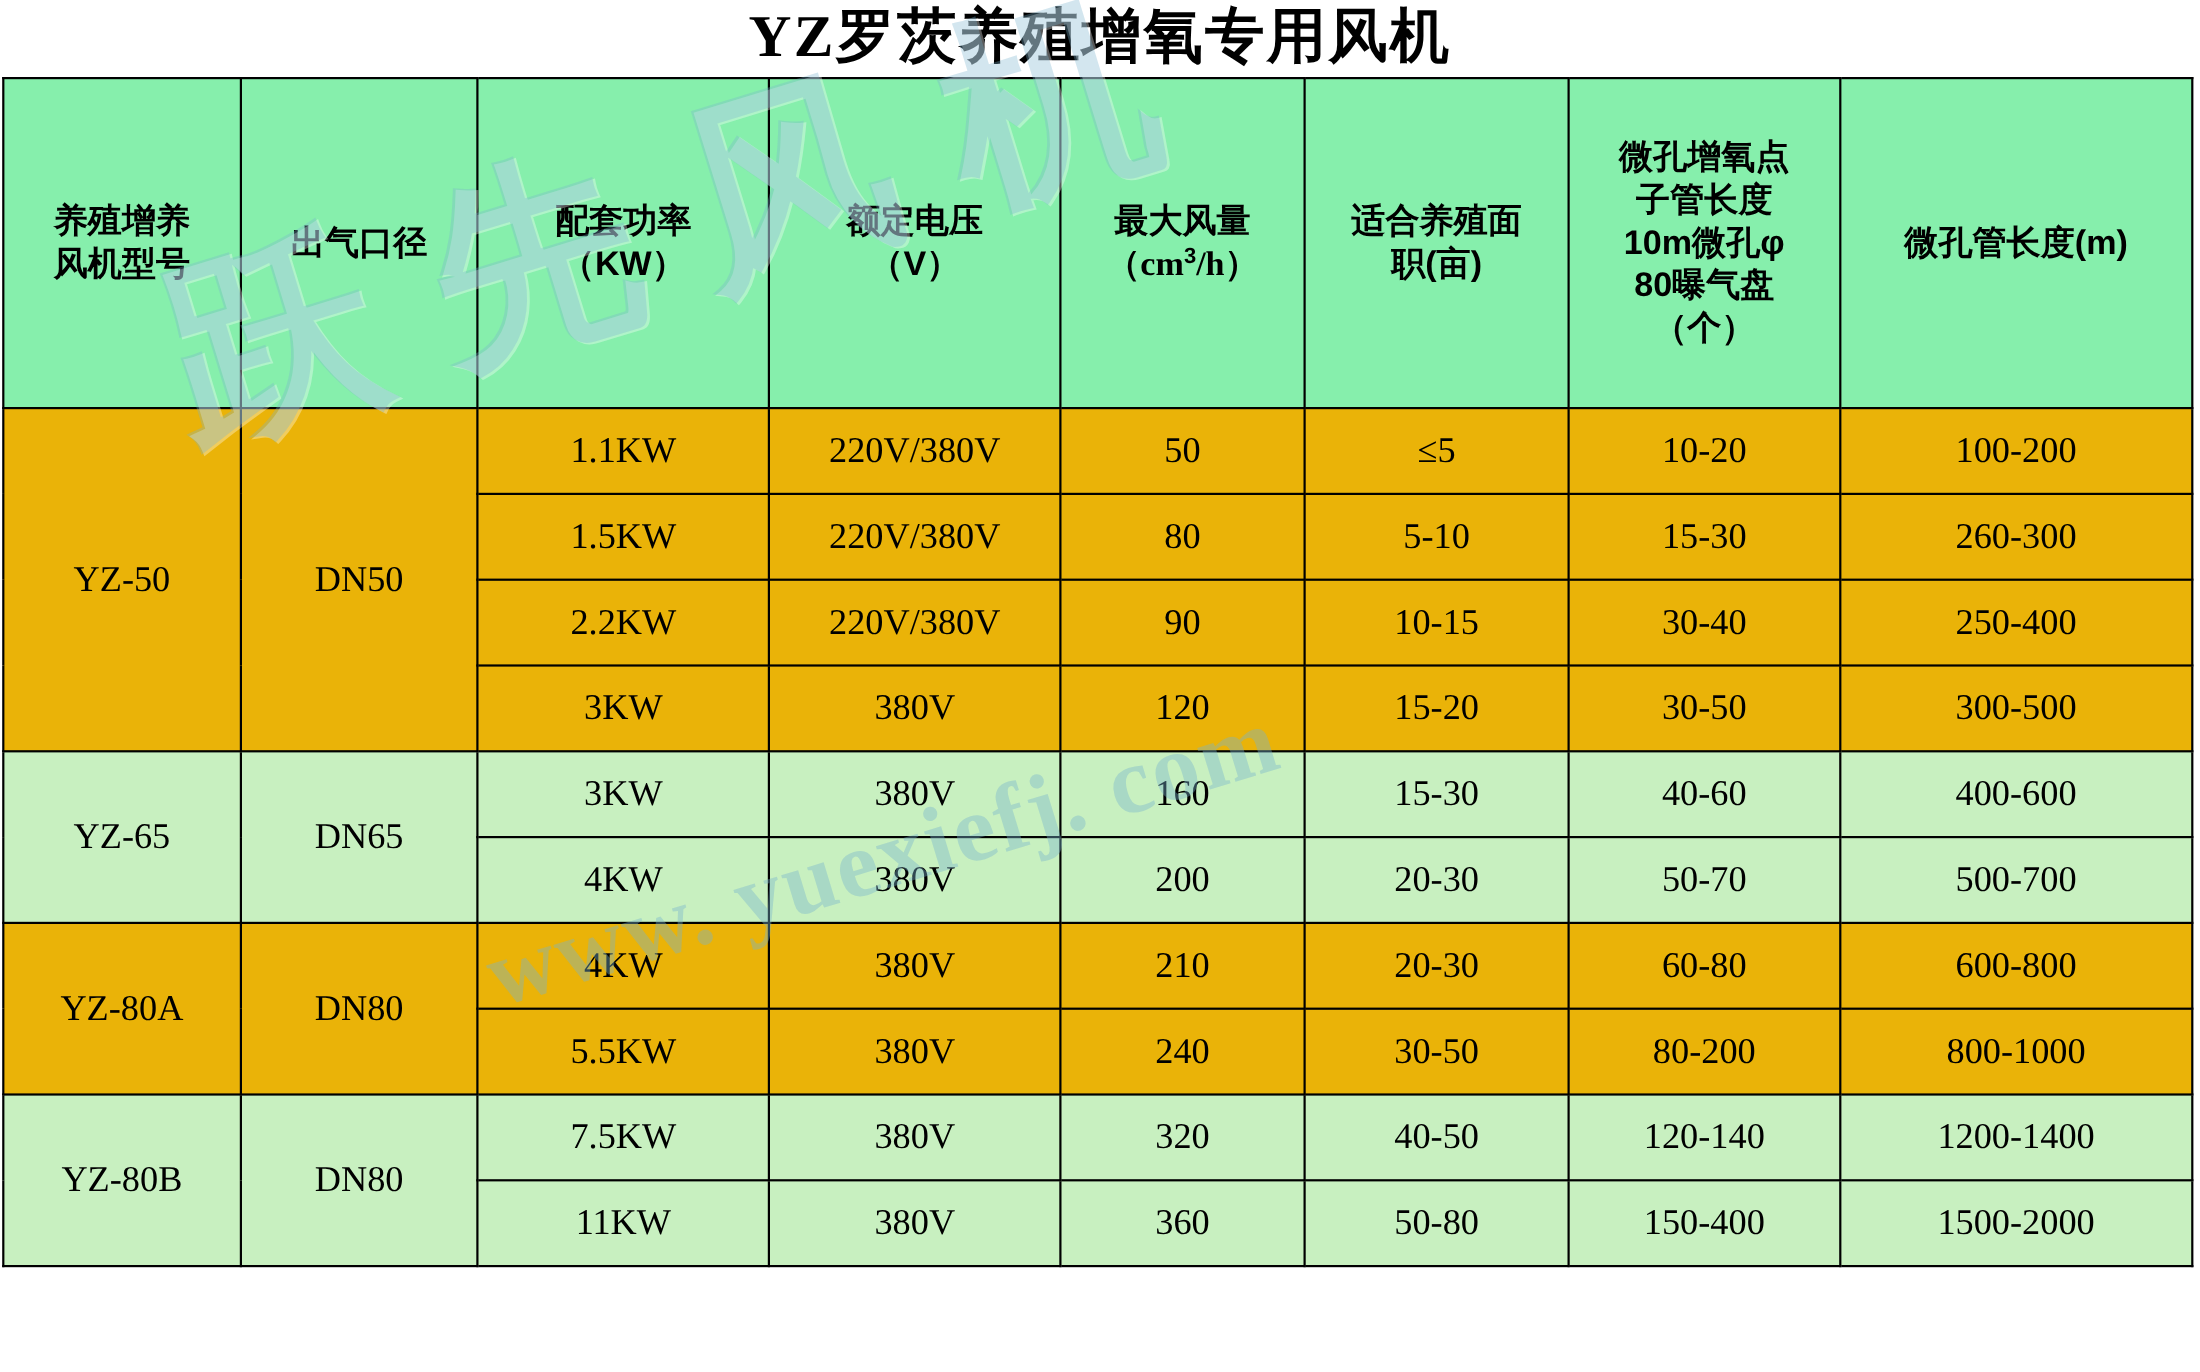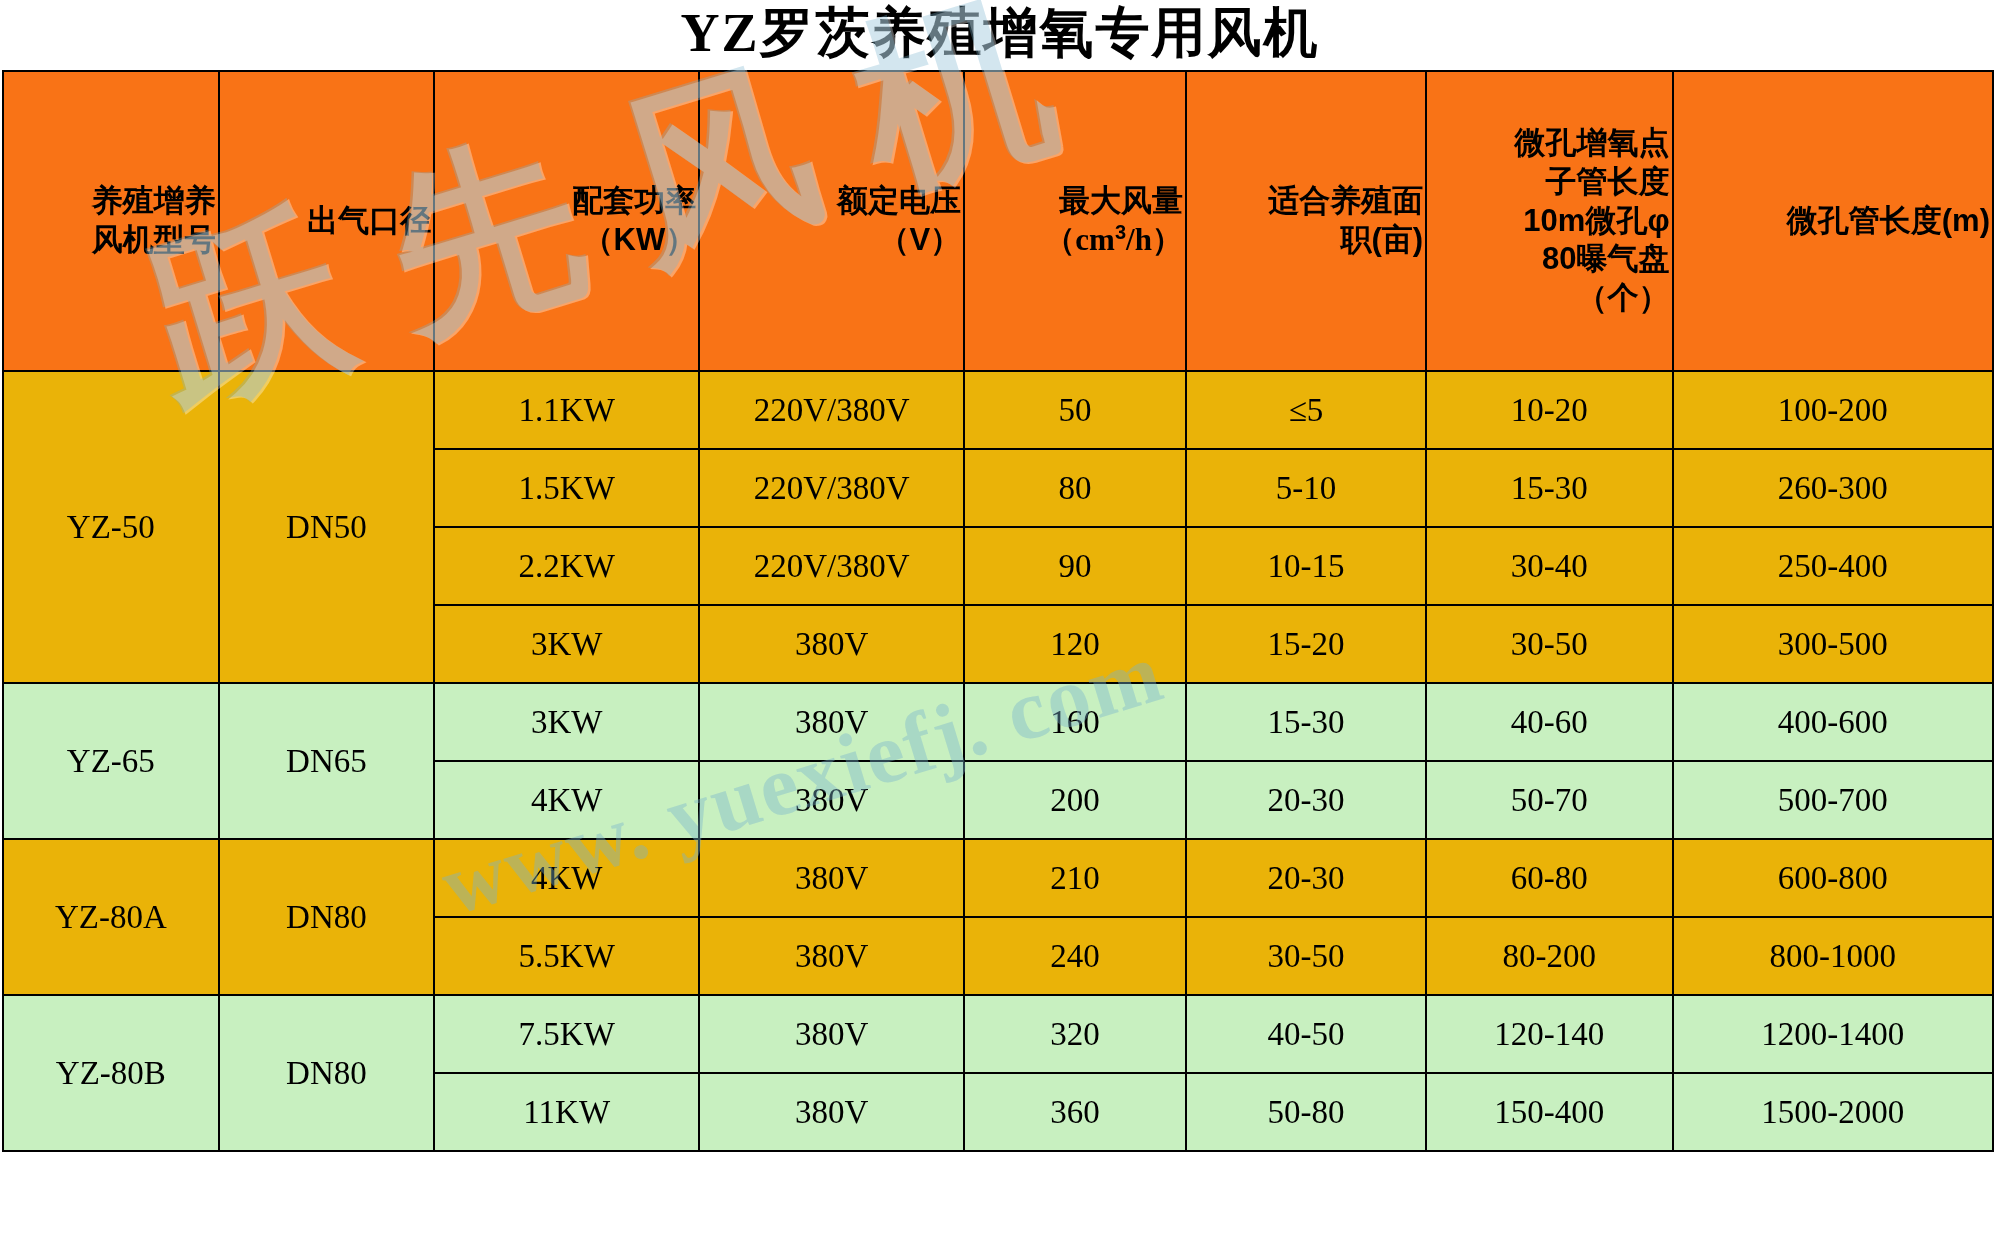--- a/index.html
+++ b/index.html
@@ -43,26 +43,25 @@
   table.spec th, table.spec td {
     border: 2px solid #000000;
     text-align: center;
     vertical-align: middle;
     font-size: 31px;
     color: #000000;
     padding: 4px 2px;
     background-clip: padding-box;
   }
   table.spec thead th {
-    background: #f97316;
+    background: #86efac;
     font-family: "Liberation Sans", sans-serif;
     font-size: 31px;
     line-height: 1.25;
     height: 290px;
-    text-align: right;
   }
   table.spec tbody td {
     font-family: "Liberation Serif", serif;
     font-size: 33px;
     height: 68px;
   }
   tr.rowgroup-white td {
     background: #eab308;
   }
   tr.rowgroup-green td {

